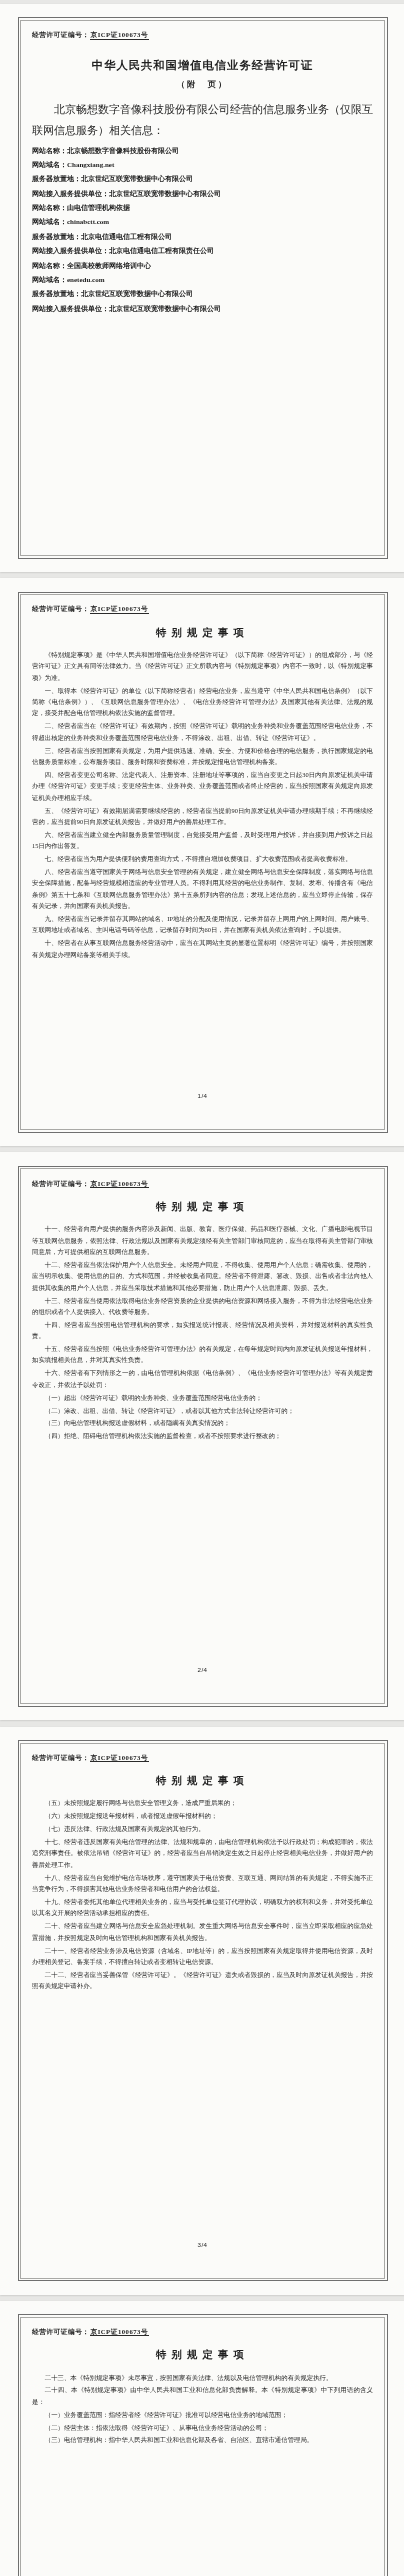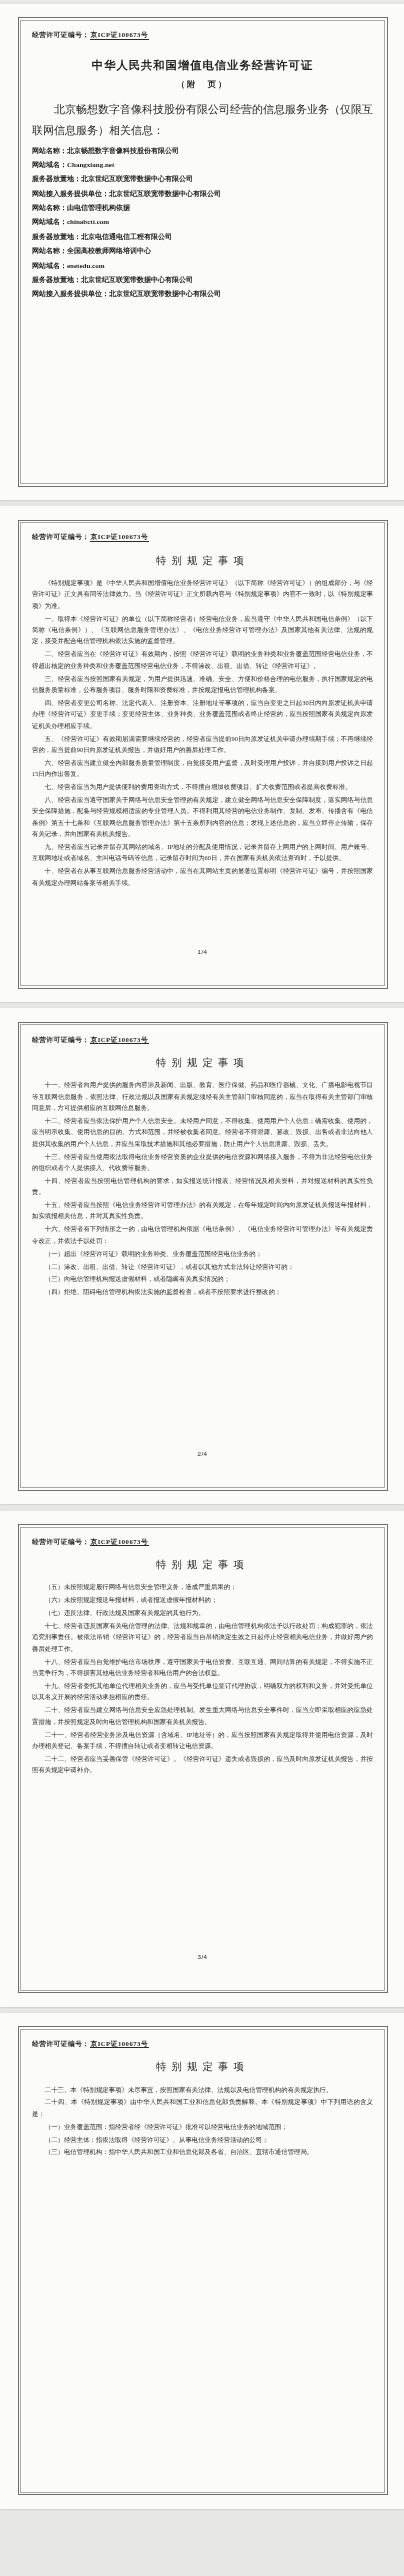--- a/index.html
+++ b/index.html
@@ -6,21 +6,21 @@
   html,body { background:#e7e7e5; }
   body {
     width:405px;
     padding:4.1px 0;
     font-family:"Liberation Serif","DejaVu Serif",serif;
     color:#1f1f1f;
   }
   .page {
     position:relative;
     width:405px;
-    height:496px;
+    height:568px;
     background:#fbfbf9;
     margin:0 auto 6.2px auto;
     box-shadow:0 0.5px 2.1px rgba(0,0,0,.22);
     overflow:hidden;
   }
   .page:last-child { margin-bottom:0; }
   .frame-outer {
     position:absolute; inset:13.4px 17.5px;
     border:0.8px solid #6f6f6f;
     pointer-events:none;
@@ -67,21 +67,21 @@
   .fields { margin-top:3.1px; }
   .field-line {
     font-size:7px;
     line-height:2.05;
     text-align:justify;
     font-weight:bold;
   }
   .special-title {
     text-align:center;
     font-size:10.3px;
-    font-weight:normal;
+    font-weight:bold;
     letter-spacing:5.2px;
     margin:11.3px 0 9.3px 0;
   }
   .paragraphs p {
     font-size:6.4px;
     line-height:1.78;
     text-indent:2em;
     text-align:justify;
     margin-bottom:1.5px;
   }
@@ -130,20 +130,23 @@
         </div>
 
         <div class="field-line">
           <span>网站域名：</span><span>chinabctt.com</span>
         </div>
 
         <div class="field-line">
           <span>服务器放置地：</span><span>北京电信通电信工程有限公司</span>
         </div>
 
+        <div class="field-line">
+          <span>网站接入服务提供单位：</span><span>北京电信通电信工程有限责任公司</span>
+        </div>
 
         <div class="field-line">
           <span>网站名称：</span><span>全国高校教师网络培训中心</span>
         </div>
 
         <div class="field-line">
           <span>网站域名：</span><span>enetedu.com</span>
         </div>
 
         <div class="field-line">

